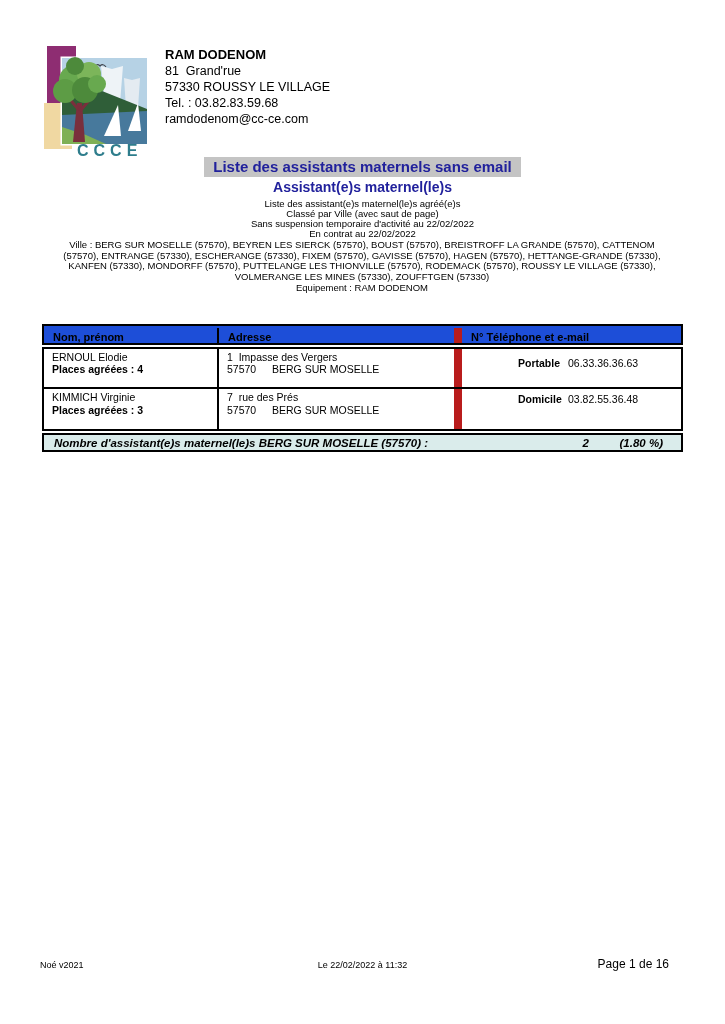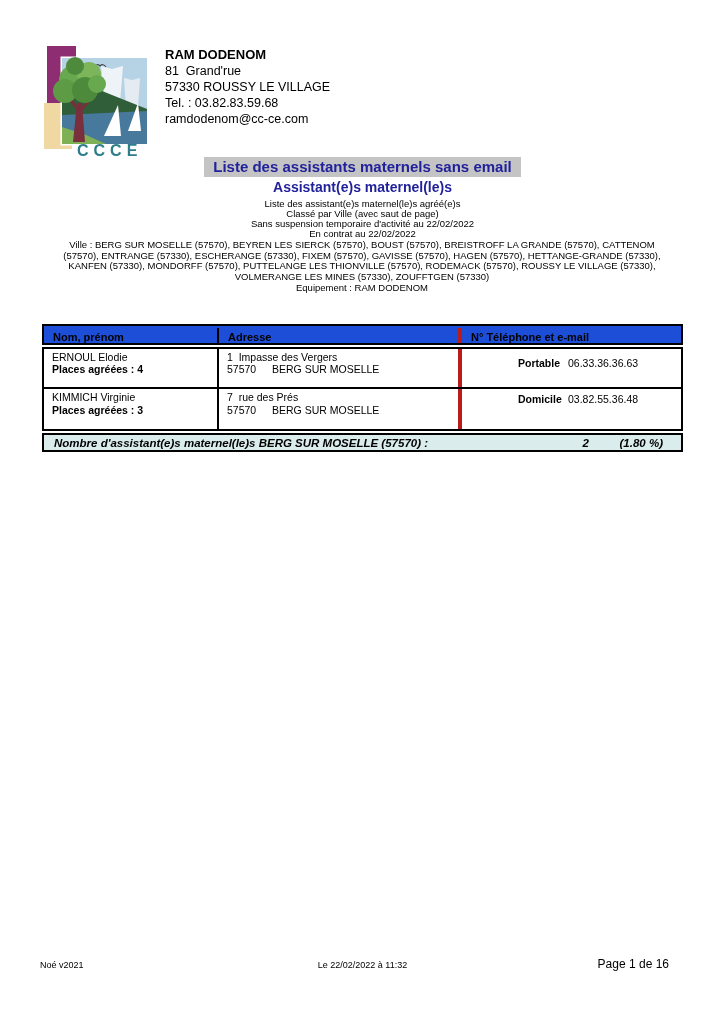--- a/index.html
+++ b/index.html
@@ -27,21 +27,21 @@
 
   .villes-block { position: absolute; left: 51px; top: 240px; width: 622px; text-align: center;
     font-size: 9.5px; line-height: 10.5px; }
   .equip-line { margin-top: 1px; }
 
   
   .tbl { position: absolute; left: 42px; top: 324px; width: 641px; }
   .thead-row { display: flex; border: 2px solid #000; background: #1d4ed8; height: 21px; align-items: flex-end; }
   .th { font-weight: bold; font-size: 11px; padding: 3px 0 0 9px; }
   .c1 { width: 175px; border-right: 2px solid #000; }
-  .c2 { width: 243px; border-right: 4px solid #b91c1c; }
+  .c2 { width: 243px; border-right: 8px solid #b91c1c; }
   .c3 { flex: 1; }
   .tbody-box { border: 2px solid #000; margin-top: 2px; }
   .section-row {
     background: #daeceb; border-bottom: 2px solid #000; height: 19px;
     text-align: center; font-weight: bold; font-style: italic; font-size: 12px; padding-top: 2px;
   }
   .data-row { display: flex; height: 40px; border-bottom: 2px solid #000; }
   .data-row:last-child { border-bottom: none; }
   .cell { font-size: 10.5px; padding: 2px 0 13px 8px; }
   .cell.col-name { display: flex; flex-direction: column; justify-content: space-between; }

